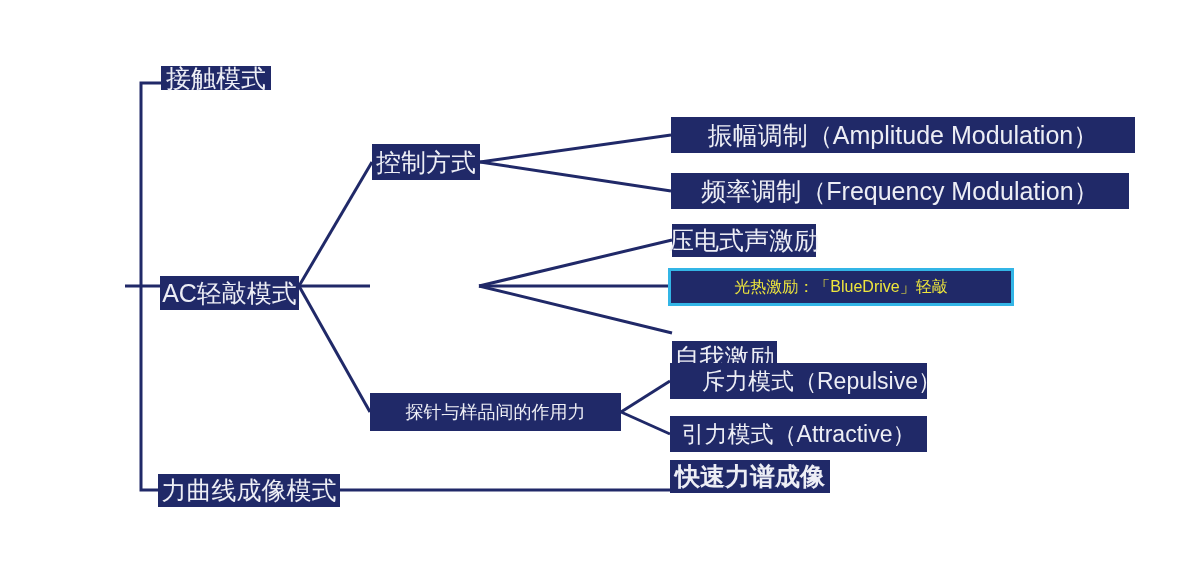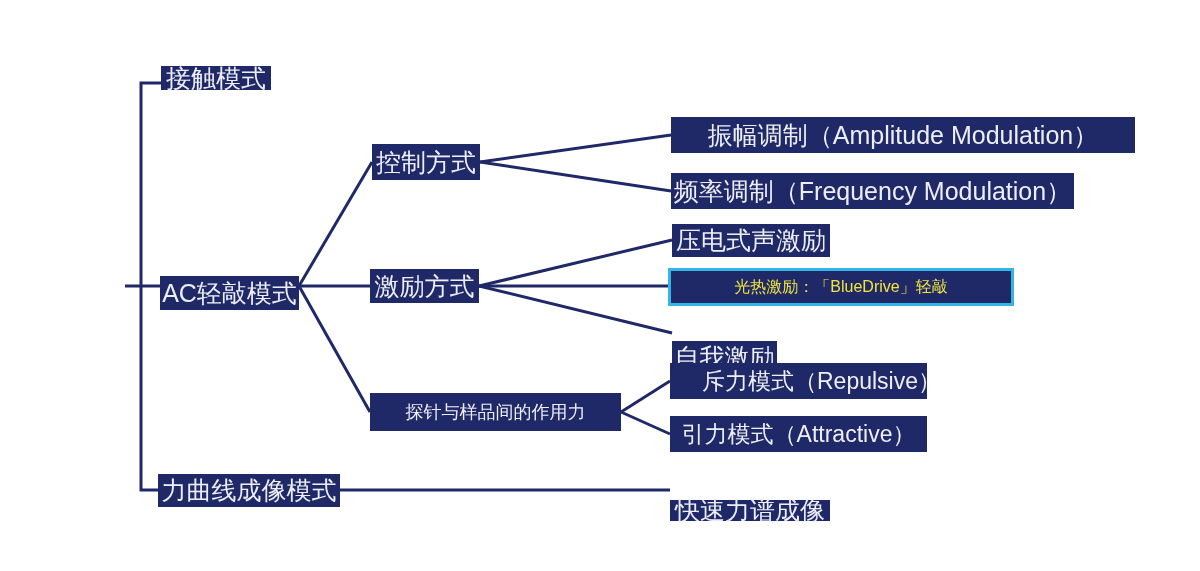--- a/index.html
+++ b/index.html
@@ -66,33 +66,32 @@
   </svg>
 
   <div class="node" style="left:161px; top:66px; width:110px; height:24px;">接触模式</div>
 
   <div class="node" style="left:160px; top:276px; width:139px; height:34px;">AC轻敲模式</div>
 
   <div class="node" style="left:158px; top:474px; width:182px; height:33px;">力曲线成像模式</div>
 
   <div class="node" style="left:372px; top:144px; width:108px; height:36px;">控制方式</div>
 
-  <div class="node" style="left:370px; top:269px; width:109px; height:34px;">激励方式</div>
 
   <div class="node" style="left:370px; top:393px; width:251px; height:38px; font-size:18px;">探针与样品间的作用力</div>
 
   <div class="node" style="left:671px; top:117px; width:464px; height:36px;">振幅调制（Amplitude Modulation）</div>
 
-  <div class="node" style="left:671px; top:173px; width:403px; height:36px;">频率调制（Frequency Modulation）</div>
+  <div class="node" style="left:671px; top:173px; width:458px; height:36px;">频率调制（Frequency Modulation）</div>
 
-  <div class="node" style="left:672px; top:224px; width:158px; height:33px;">压电式声激励</div>
+  <div class="node" style="left:672px; top:224px; width:144px; height:33px;">压电式声激励</div>
 
   <div class="node highlight" style="left:668px; top:268px; width:346px; height:38px; font-size:16px;">光热激励：「BlueDrive」轻敲</div>
 
   <div class="node" style="left:672px; top:317px; width:105px; height:32px;margin-top:24px;">自我激励</div>
 
   <div class="node" style="left:670px; top:363px; width:257px; height:36px; font-size:23px;padding-left:46px;">斥力模式（Repulsive）</div>
 
   <div class="node" style="left:670px; top:416px; width:257px; height:36px; font-size:23px;">引力模式（Attractive）</div>
 
-  <div class="node" style="left:670px; top:500px; width:160px; height:21px;">快速力谱成像</div>
+  <div class="node" style="left:670px; top:460px; width:160px; height:33px;font-weight:bold;">快速力谱成像</div>
 
 </div>
 
 </body></html>

